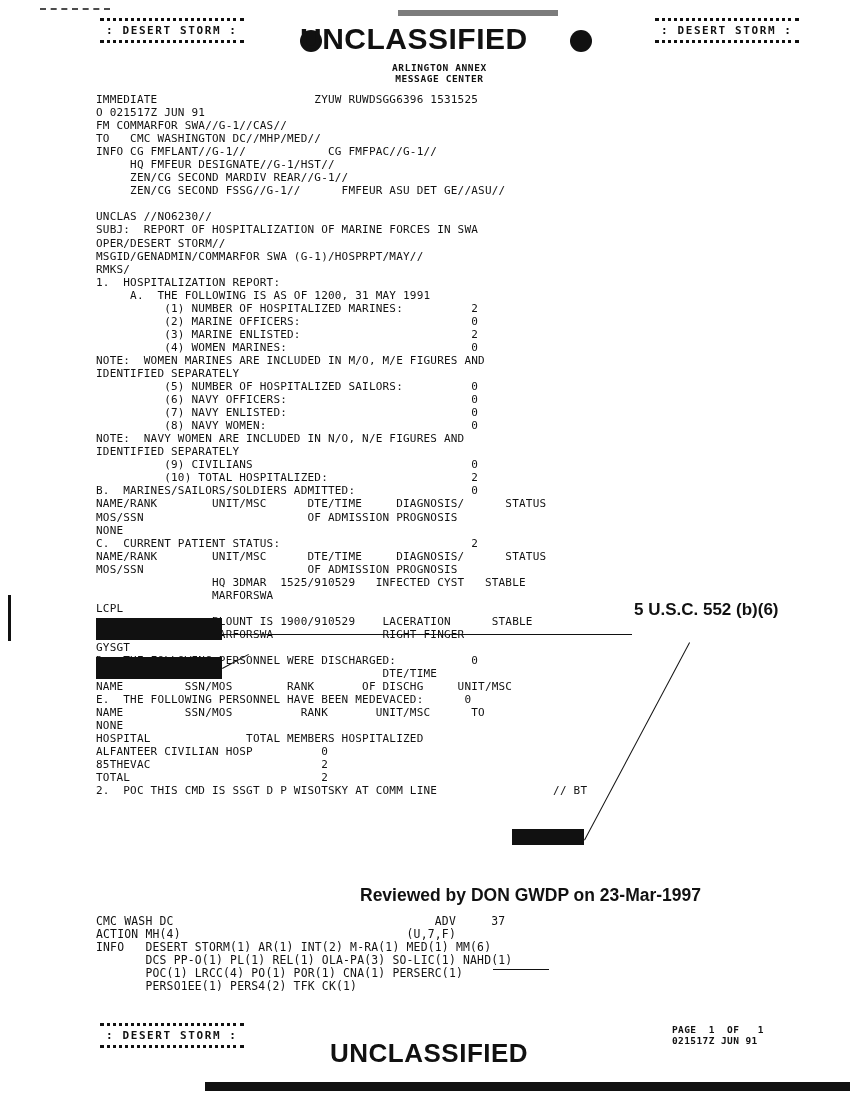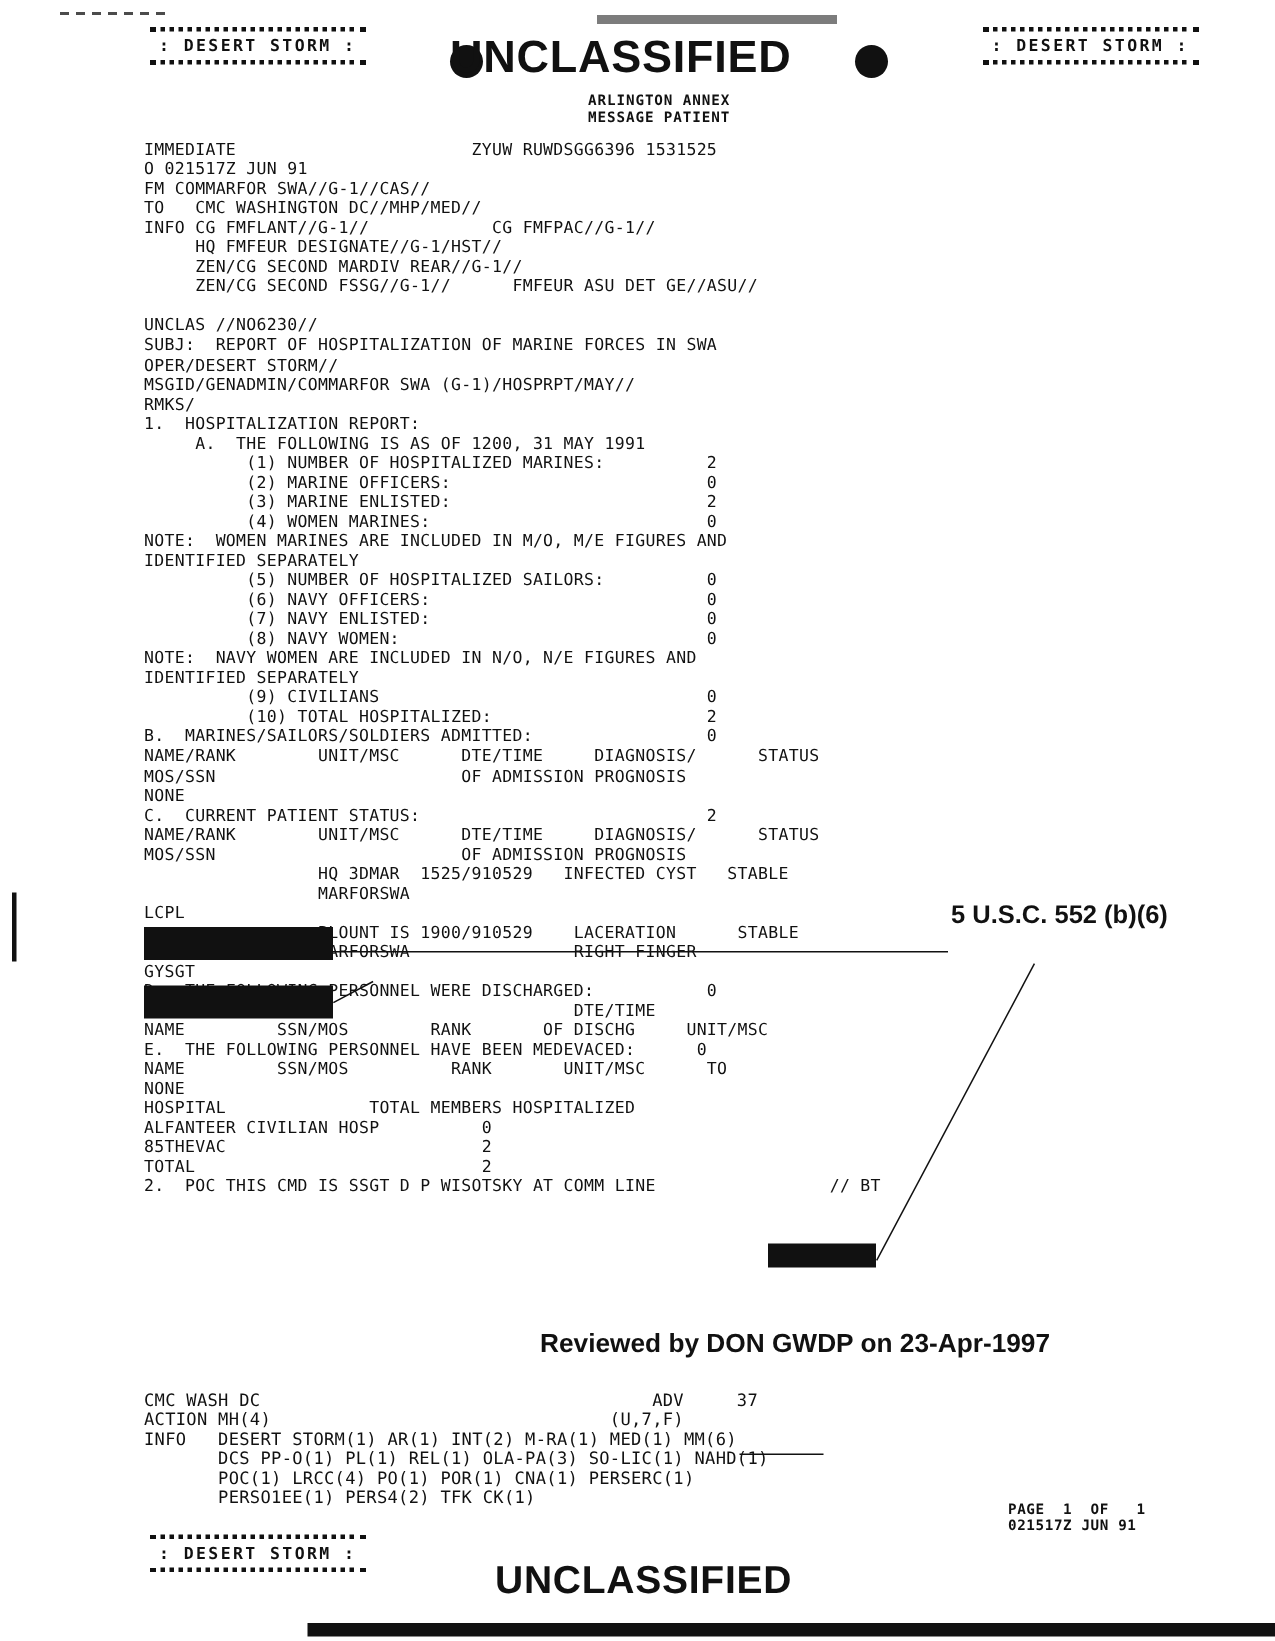--- a/index.html
+++ b/index.html
@@ -150,21 +150,20 @@
   #footer-text {
     position: absolute;
     left: 96px;
     top: 915px;
     font-family: "DejaVu Sans Mono", monospace;
     font-size: 11.4px;
     line-height: 13.05px;
     letter-spacing: .2px;
     color: #111;
     white-space: pre;
-    margin-top: 12px;
   }
   .underline-nahd {
     position: absolute;
     left: 493px;
     top: 969px;
     width: 56px;
     border-top: 1.4px solid #111;
   }
 
   
@@ -175,21 +174,21 @@
     font-family: "DejaVu Sans Mono", monospace;
     font-size: 9.5px;
     letter-spacing: .4px;
     color: #111;
     white-space: pre;
     font-weight: bold;
   }
   #page-meta {
     position: absolute;
     left: 672px;
-    top: 1001px;
+    top: 1024px;
     font-family: "DejaVu Sans Mono", monospace;
     font-size: 9.5px;
     line-height: 11px;
     letter-spacing: .4px;
     color: #111;
     white-space: pre;
     font-weight: bold;
   }
 
   #unclass-bottom {
@@ -237,21 +236,21 @@
   <div class="top-rule dashed"></div>
   <div id="top-smudge"></div>
 
   <div class="stamp" id="stamp-left">: DESERT  STORM :</div>
   <div class="stamp" id="stamp-right">: DESERT  STORM :</div>
 
   <div class="blob" id="blob-left"></div>
   <div class="blob" id="blob-right"></div>
   <div id="unclass-top">UNCLASSIFIED</div>
 
-  <div id="annex"><span>ARLINGTON ANNEX</span><br><span>MESSAGE  PATIENT</span></div>
+  <div id="annex"><span>ARLINGTON ANNEX</span><br><span>MESSAGE  CENTER</span></div>
 
   <div id="body-text">IMMEDIATE                       ZYUW RUWDSGG6396 1531525
 O 021517Z JUN 91
 FM COMMARFOR SWA//G-1//CAS//
 TO   CMC WASHINGTON DC//MHP/MED//
 INFO CG FMFLANT//G-1//            CG FMFPAC//G-1//
      HQ FMFEUR DESIGNATE//G-1/HST//
      ZEN/CG SECOND MARDIV REAR//G-1//
      ZEN/CG SECOND FSSG//G-1//      FMFEUR ASU DET GE//ASU//
 
@@ -306,21 +305,21 @@
   <div class="redaction" id="redact-3"></div>
 
   <div class="leader" id="leader-a"></div>
   <div class="leader" id="leader-b"></div>
   <div class="leader" id="leader-c"></div>
 
   <div id="callout-label">5 U.S.C. 552 (b)(6)</div>
 
   <div id="left-edge-tick"></div>
 
-  <div id="reviewed">Reviewed by DON GWDP on 23-Apr-1997</div>
+  <div id="reviewed">Reviewed by DON GWDP on 23-Mar-1997</div>
 
   <div id="footer-text">CMC WASH DC                                     ADV     37
 ACTION MH(4)                                (U,7,F)
 INFO   DESERT STORM(1) AR(1) INT(2) M-RA(1) MED(1) MM(6)
        DCS PP-O(1) PL(1) REL(1) OLA-PA(3) SO-LIC(1) NAHD(1)
        POC(1) LRCC(4) PO(1) POR(1) CNA(1) PERSERC(1)
        PERSO1EE(1) PERS4(2) TFK CK(1)</div>
   <div class="underline-nahd"></div>
 
   <div class="stamp" id="stamp-bottom">: DESERT  STORM :</div>

